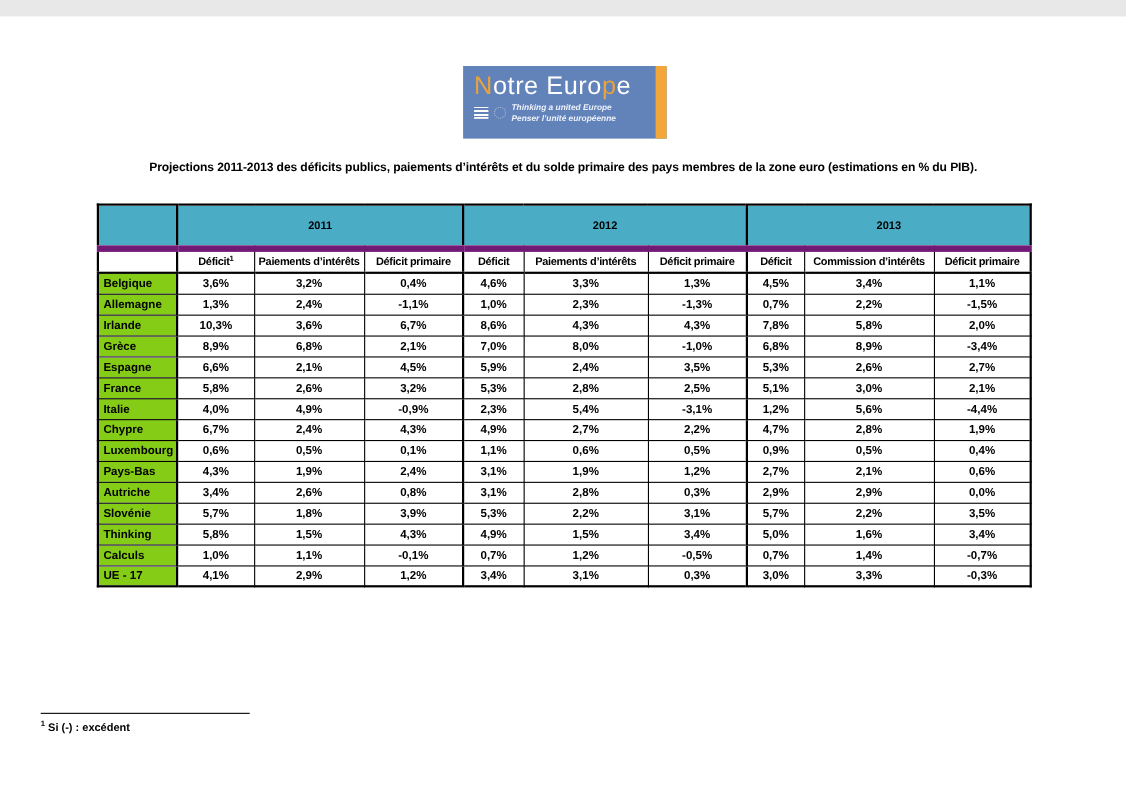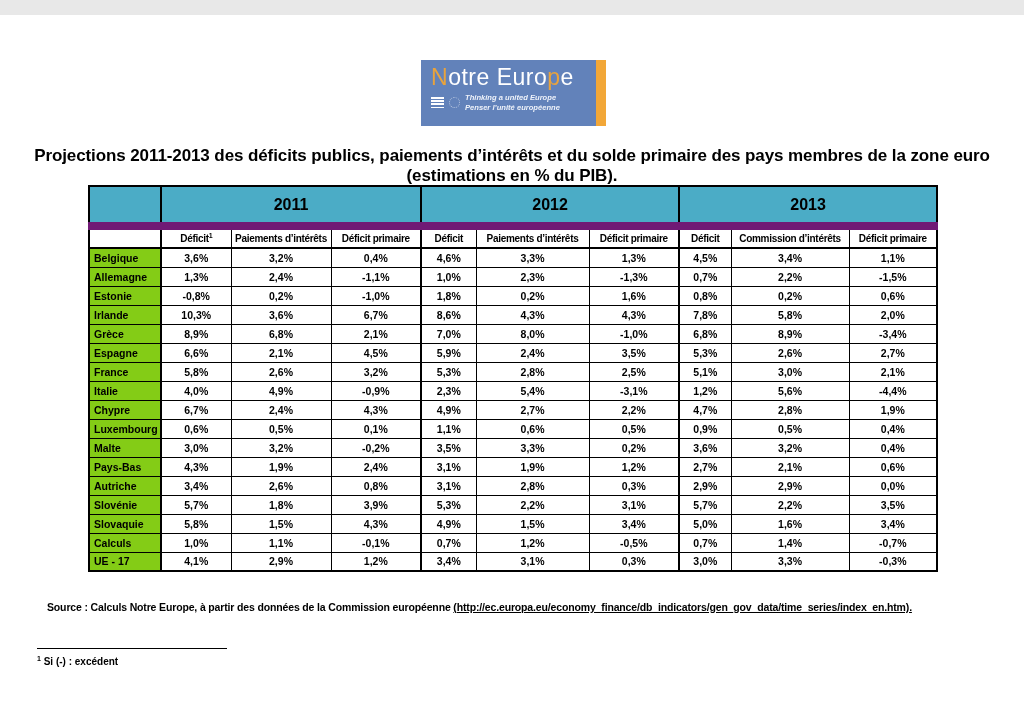--- a/index.html
+++ b/index.html
@@ -29,36 +29,36 @@
   }
   .stars-icon {
     width:11px; height:11px; border-radius:50%; margin-right:5px; flex:0 0 auto;
     border:1.2px dotted rgba(255,255,255,.55); box-sizing:border-box;
   }
   .tagline { font-size:7.6px; font-style:italic; font-weight:bold; color:#eef2fa; line-height:1.25; white-space:nowrap; }
 
   
   .doc-title {
     position:absolute; top:131px; left:0; width:100%; text-align:center;
-    font-size:17px; font-weight:bold; letter-spacing:-.1px;
+    font-size:11px; font-weight:bold; letter-spacing:-.1px;
   }
 
   
   table.proj {
     position:absolute; left:88px; top:170px; width:848px;
     border-collapse:collapse; table-layout:fixed;
     border:2px solid #000;
   }
   table.proj th, table.proj td {
     border:1.5px solid #000; padding:0 2px; box-sizing:border-box;
     font-weight:bold; overflow:hidden; white-space:nowrap;
   }
   tr.year-row th {
-    height:40px; background:var(--header_teal); font-size:16px; text-align:center;
-    border-bottom:8px solid #701a75;
+    height:40px; background:var(--header_teal); font-size:10px; text-align:center;
+    border-bottom:6px solid #701a75;
   }
   tr.subheader-row th {
     height:22px; background:#fff; font-size:10px; letter-spacing:-.3px; text-align:center;
     border-bottom:2px solid #000;
   }
   tr.subheader-row th sup { font-size:7px; }
   tbody th.country { height:19px; font-size:10.5px; text-align:left; padding-left:4px; background:#84cc16; }
   tbody td { height:19px; font-size:10.5px; text-align:center; background:#fff; }
   .group-start { border-left:2px solid #000 !important; }
 
@@ -151,32 +151,20 @@
           <td>2,4%</td>
           <td>-1,1%</td>
           <td class="group-start">1,0%</td>
           <td>2,3%</td>
           <td>-1,3%</td>
           <td class="group-start">0,7%</td>
           <td>2,2%</td>
           <td>-1,5%</td>
         </tr>
         <tr>
-          <th class="country">Estonie</th>
-          <td class="group-start">-0,8%</td>
-          <td>0,2%</td>
-          <td>-1,0%</td>
-          <td class="group-start">1,8%</td>
-          <td>0,2%</td>
-          <td>1,6%</td>
-          <td class="group-start">0,8%</td>
-          <td>0,2%</td>
-          <td>0,6%</td>
-        </tr>
-        <tr>
           <th class="country">Irlande</th>
           <td class="group-start">10,3%</td>
           <td>3,6%</td>
           <td>6,7%</td>
           <td class="group-start">8,6%</td>
           <td>4,3%</td>
           <td>4,3%</td>
           <td class="group-start">7,8%</td>
           <td>5,8%</td>
           <td>2,0%</td>
@@ -247,32 +235,20 @@
           <td>0,5%</td>
           <td>0,1%</td>
           <td class="group-start">1,1%</td>
           <td>0,6%</td>
           <td>0,5%</td>
           <td class="group-start">0,9%</td>
           <td>0,5%</td>
           <td>0,4%</td>
         </tr>
         <tr>
-          <th class="country">Malte</th>
-          <td class="group-start">3,0%</td>
-          <td>3,2%</td>
-          <td>-0,2%</td>
-          <td class="group-start">3,5%</td>
-          <td>3,3%</td>
-          <td>0,2%</td>
-          <td class="group-start">3,6%</td>
-          <td>3,2%</td>
-          <td>0,4%</td>
-        </tr>
-        <tr>
           <th class="country">Pays-Bas</th>
           <td class="group-start">4,3%</td>
           <td>1,9%</td>
           <td>2,4%</td>
           <td class="group-start">3,1%</td>
           <td>1,9%</td>
           <td>1,2%</td>
           <td class="group-start">2,7%</td>
           <td>2,1%</td>
           <td>0,6%</td>
@@ -295,21 +271,21 @@
           <td>1,8%</td>
           <td>3,9%</td>
           <td class="group-start">5,3%</td>
           <td>2,2%</td>
           <td>3,1%</td>
           <td class="group-start">5,7%</td>
           <td>2,2%</td>
           <td>3,5%</td>
         </tr>
         <tr>
-          <th class="country">Slovaquie</th>
+          <th class="country">Thinking</th>
           <td class="group-start">5,8%</td>
           <td>1,5%</td>
           <td>4,3%</td>
           <td class="group-start">4,9%</td>
           <td>1,5%</td>
           <td>3,4%</td>
           <td class="group-start">5,0%</td>
           <td>1,6%</td>
           <td>3,4%</td>
         </tr>
@@ -333,18 +309,17 @@
           <td class="group-start">3,4%</td>
           <td>3,1%</td>
           <td>0,3%</td>
           <td class="group-start">3,0%</td>
           <td>3,3%</td>
           <td>-0,3%</td>
         </tr>
       </tbody>
   </table>
 
-  <div class="source-line"><span>Source : Calculs Notre Europe, à partir des données de la Commission européenne </span><a href="#" class="source-link">(http://ec.europa.eu/economy_finance/db_indicators/gen_gov_data/time_series/index_en.htm).</a></div>
 
   <div class="footnote-rule"></div>
   <div class="footnote"><sup>1</sup><span> Si (-) : excédent</span></div>
 
 </div>
 
 </body></html>

